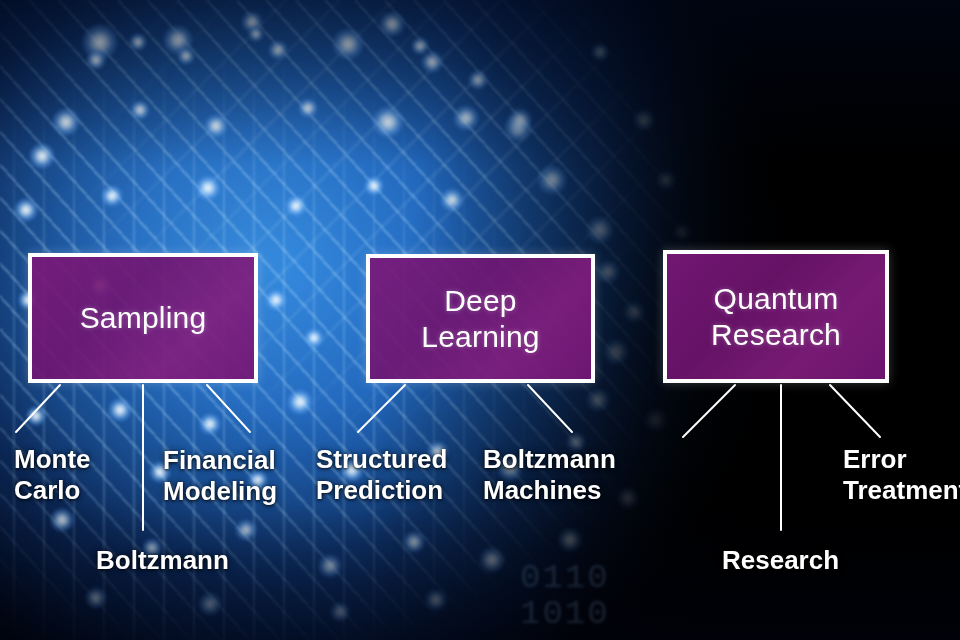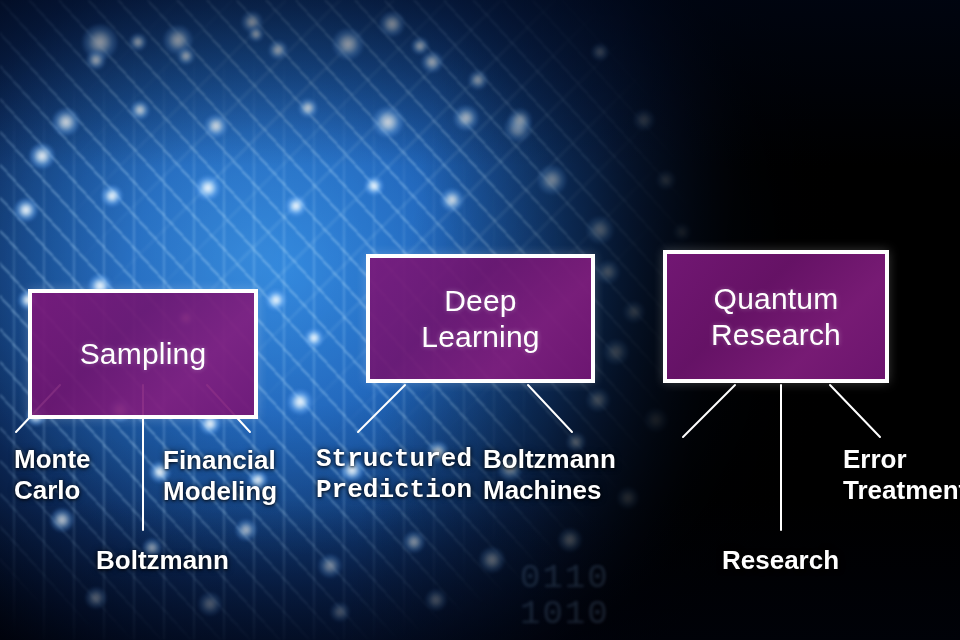--- a/index.html
+++ b/index.html
@@ -285,39 +285,39 @@
       <line x1="143" y1="385" x2="143" y2="530"></line>
       <line x1="207" y1="385" x2="250" y2="432"></line>
       <line x1="405" y1="385" x2="358" y2="432"></line>
       <line x1="528" y1="385" x2="572" y2="432"></line>
       <line x1="735" y1="385" x2="683" y2="437"></line>
       <line x1="781" y1="385" x2="781" y2="530"></line>
       <line x1="830" y1="385" x2="880" y2="437"></line>
     </svg>
 
   <div id="boxes-layer" style="position:absolute;inset:0;">
-      <div class="cat-box" style="left: 28px; top: 253px; width: 230px; height: 130px; margin-top: 36px;">
+      <div class="cat-box" style="left: 28px; top: 253px; width: 230px; height: 130px;">
         <div class="cat-label">Sampling</div>
       </div>
       <div class="cat-box" style="left: 366px; top: 254px; width: 229px; height: 129px;">
         <div class="cat-label">Deep
 Learning</div>
       </div>
       <div class="cat-box" style="left: 663px; top: 250px; width: 226px; height: 133px;">
         <div class="cat-label">Quantum
 Research</div>
       </div>
     </div>
   <div id="leaves-layer" style="position:absolute;inset:0;">
       <div class="leaf-label left" style="left: 14px; top: 432px;">Monte
 Carlo</div>
       <div class="leaf-label left" style="left: 96px; top: 533px;">Boltzmann</div>
       <div class="leaf-label left" style="left: 163px; top: 433px;">Financial
 Modeling</div>
-      <div class="leaf-label left" style="left: 316px; top: 432px; font-family: Liberation Mono, monospace;">Structured
+      <div class="leaf-label left" style="left: 316px; top: 432px;">Structured
 Prediction</div>
       <div class="leaf-label left" style="left: 483px; top: 432px;">Boltzmann
 Machines</div>
       <div class="leaf-label left" style="left: 722px; top: 533px;">Research</div>
       <div class="leaf-label left" style="left: 843px; top: 432px;">Error
 Treatment</div>
     </div>
 
 </div>
 

